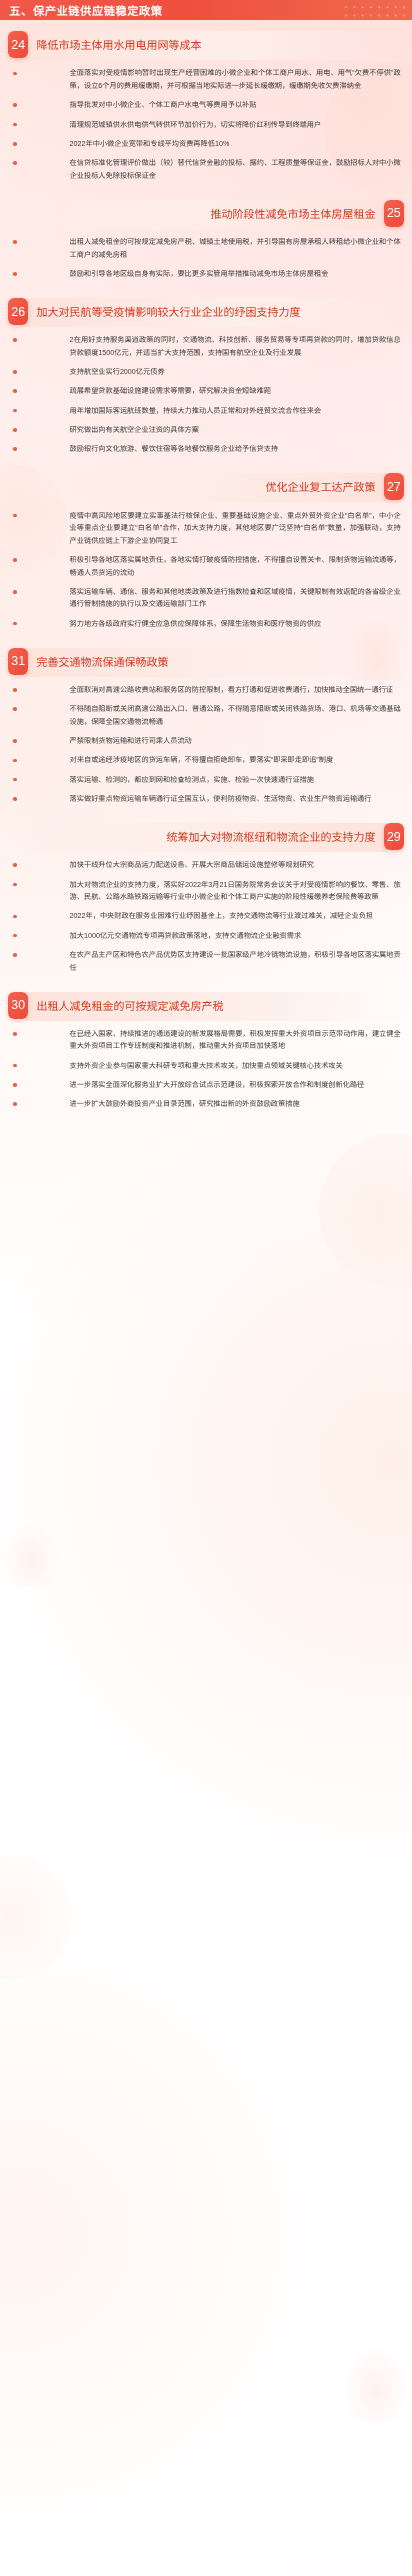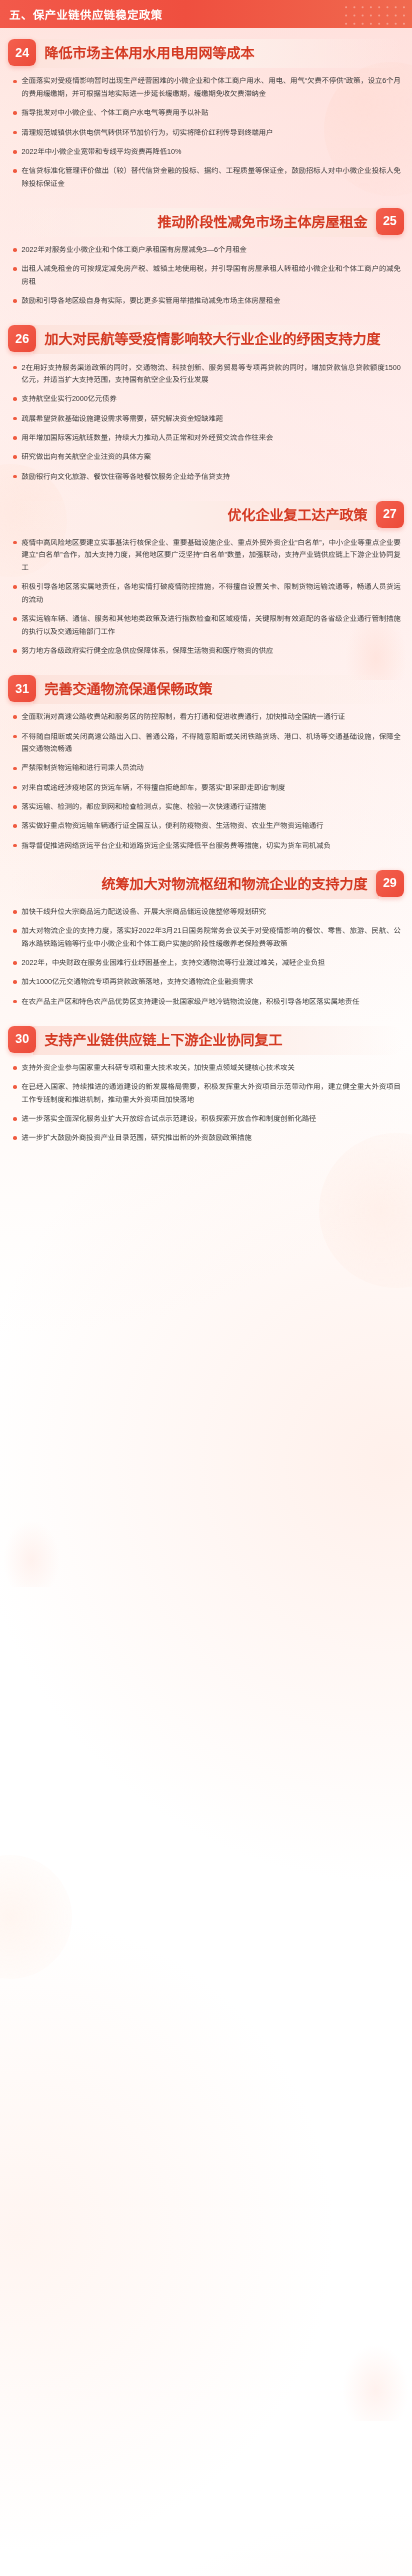--- a/index.html
+++ b/index.html
@@ -36,21 +36,21 @@
     pointer-events: none;
   }
   .blob.b1 { width: 134px; height: 134px; right: -46px; top: 62px; background: radial-gradient(circle at 30% 30%, #ffd9cf, rgba(255,217,207,0)); }
   .blob.b2 { width: 113px; height: 113px; left: -46px; top: 464px; background: radial-gradient(circle at 60% 40%, #ffe2d6, rgba(255,226,214,0)); }
   .blob.b3 { width: 155px; height: 155px; right: -62px; top: 1133px; background: radial-gradient(circle at 40% 50%, #ffe6dc, rgba(255,230,220,0)); }
   .blob.b4 { width: 124px; height: 124px; left: -52px; top: 1855px; background: radial-gradient(circle at 50% 50%, #ffeadf, rgba(255,234,223,0)); }
 
   
   .section-header {
     position: relative;
-    height: 28px;
+    height: 20px;
     background: linear-gradient(90deg, #f2594a 0%, #ef4f3f 45%, #f06a4f 100%);
     display: flex;
     align-items: center;
     padding: 0 9.3px;
     overflow: hidden;
   }
   .section-header .deco-dots {
     position: absolute;
     right: 7.2px; top: 4.1px;
     width: 62px; height: 24px;
@@ -75,46 +75,46 @@
   }
   .card-head {
     position: relative;
     display: flex;
     align-items: stretch;
     min-height: 29px;
     margin-bottom: 7.2px;
   }
   .num-badge {
     flex: 0 0 auto;
-    width: 28px; height: 27px;
+    width: 20px; height: 27px;
     border-radius: 6.2px;
     background: linear-gradient(135deg, #f4604e 0%, #ec4a39 100%);
     color: #fff;
     font-size: 12.4px;
-    font-weight: bold;
+    font-weight: normal;
     display: flex;
     align-items: center;
     justify-content: center;
     box-shadow: 0 1.5px 4.1px rgba(236,74,57,.28);
     position: relative;
     z-index: 3;
   }
   .head-title-wrap {
     flex: 1 1 auto;
     margin-left: -3.1px;
     display: flex;
     align-items: center;
     background: linear-gradient(90deg, #fde3dc 0%, #fdeee9 55%, rgba(253,238,233,0) 100%);
     border-radius: 0 13.4px 13.4px 0;
     padding: 4.1px 9.3px 4.1px 11.3px;
     min-height: 27px;
   }
   .head-title {
-    font-size: 14px;
-    font-weight: bold;
+    font-size: 11px;
+    font-weight: normal;
     color: #d43a23;
     line-height: 1.35;
   }
 
   
   .card.alt .card-head { flex-direction: row-reverse; }
   .card.alt .head-title-wrap {
     margin-left: 0; margin-right: -3.1px;
     border-radius: 13.4px 0 0 13.4px;
     padding: 4.1px 11.3px 4.1px 9.3px;
@@ -124,20 +124,21 @@
   }
 
   .card-body {
     padding: 0 3.1px 0 5.2px;
   }
   .bullet {
     position: relative;
     display: flex;
     align-items: flex-start;
     margin-bottom: 6.7px;
+    gap: 48px;
   }
   .bullet .dot {
     flex: 0 0 auto;
     width: 3.6px; height: 3.6px;
     border-radius: 50%;
     background: #f05a3f;
     margin-top: 4.1px;
     margin-right: 4.6px;
   }
   .bullet .txt {
@@ -242,24 +243,20 @@
       <div class="card alt">
         <div class="card-head">
           <div class="num-badge">25</div>
           <div class="head-title-wrap">
             <div class="head-title">推动阶段性减免市场主体房屋租金</div>
           </div>
         </div>
         <div class="card-body">
           <div class="bullet">
             <span class="dot"></span>
-            <span class="txt">2022年对服务业小微企业和个体工商户承租国有房屋减免3—6个月租金</span>
-          </div>
-          <div class="bullet">
-            <span class="dot"></span>
             <span class="txt">出租人减免租金的可按规定减免房产税、城镇土地使用税，并引导国有房屋承租人转租给小微企业和个体工商户的减免房租</span>
           </div>
           <div class="bullet">
             <span class="dot"></span>
             <span class="txt">鼓励和引导各地区级自身有实际，要比更多实管用举措推动减免市场主体房屋租金</span>
           </div>
         </div>
       </div>
       <div class="card">
         <div class="card-head">
@@ -346,24 +343,20 @@
             <span class="txt">对来自或途经涉疫地区的货运车辆，不得擅自拒绝卸车，要落实“即采即走即追”制度</span>
           </div>
           <div class="bullet">
             <span class="dot"></span>
             <span class="txt">落实运输、检测的，都应到网和检查检测点，实施、检验一次快速通行证措施</span>
           </div>
           <div class="bullet">
             <span class="dot"></span>
             <span class="txt">落实做好重点物资运输车辆通行证全国互认，便利防疫物资、生活物资、农业生产物资运输通行</span>
           </div>
-          <div class="bullet">
-            <span class="dot"></span>
-            <span class="txt">指导督促推进网络货运平台企业和道路货运企业落实降低平台服务费等措施，切实为货车司机减负</span>
-          </div>
         </div>
       </div>
       <div class="card alt">
         <div class="card-head">
           <div class="num-badge">29</div>
           <div class="head-title-wrap">
             <div class="head-title">统筹加大对物流枢纽和物流企业的支持力度</div>
           </div>
         </div>
         <div class="card-body">
@@ -386,31 +379,31 @@
           <div class="bullet">
             <span class="dot"></span>
             <span class="txt">在农产品主产区和特色农产品优势区支持建设一批国家级产地冷链物流设施，积极引导各地区落实属地责任</span>
           </div>
         </div>
       </div>
       <div class="card">
         <div class="card-head">
           <div class="num-badge">30</div>
           <div class="head-title-wrap">
-            <div class="head-title">支持产业链供应链上下游企业协同复工</div>
-          </div>
-        </div>
-        <div class="card-body">
+            <div class="head-title">出租人减免租金的可按规定减免房产税</div>
+          </div>
+        </div>
+        <div class="card-body">
+          <div class="bullet">
+            <span class="dot"></span>
+            <span class="txt">在已经入国家、持续推进的通道建设的新发展格局需要，积极发挥重大外资项目示范带动作用，建立健全重大外资项目工作专班制度和推进机制，推动重大外资项目加快落地</span>
+          </div>
           <div class="bullet">
             <span class="dot"></span>
             <span class="txt">支持外资企业参与国家重大科研专项和重大技术攻关，加快重点领域关键核心技术攻关</span>
-          </div>
-          <div class="bullet">
-            <span class="dot"></span>
-            <span class="txt">在已经入国家、持续推进的通道建设的新发展格局需要，积极发挥重大外资项目示范带动作用，建立健全重大外资项目工作专班制度和推进机制，推动重大外资项目加快落地</span>
           </div>
           <div class="bullet">
             <span class="dot"></span>
             <span class="txt">进一步落实全面深化服务业扩大开放综合试点示范建设，积极探索开放合作和制度创新化路径</span>
           </div>
           <div class="bullet">
             <span class="dot"></span>
             <span class="txt">进一步扩大鼓励外商投资产业目录范围，研究推出新的外资鼓励政策措施</span>
           </div>
         </div>

